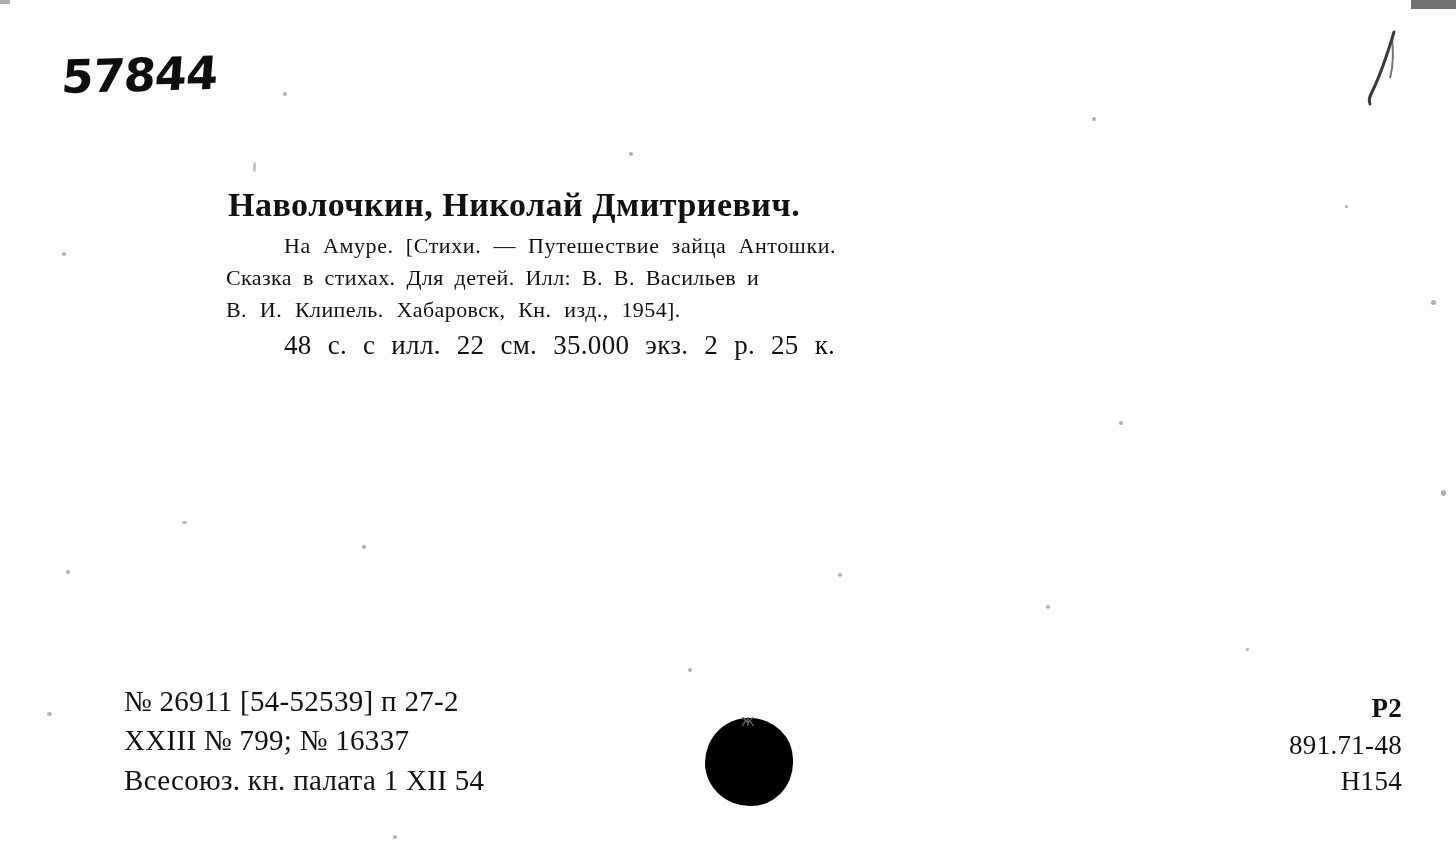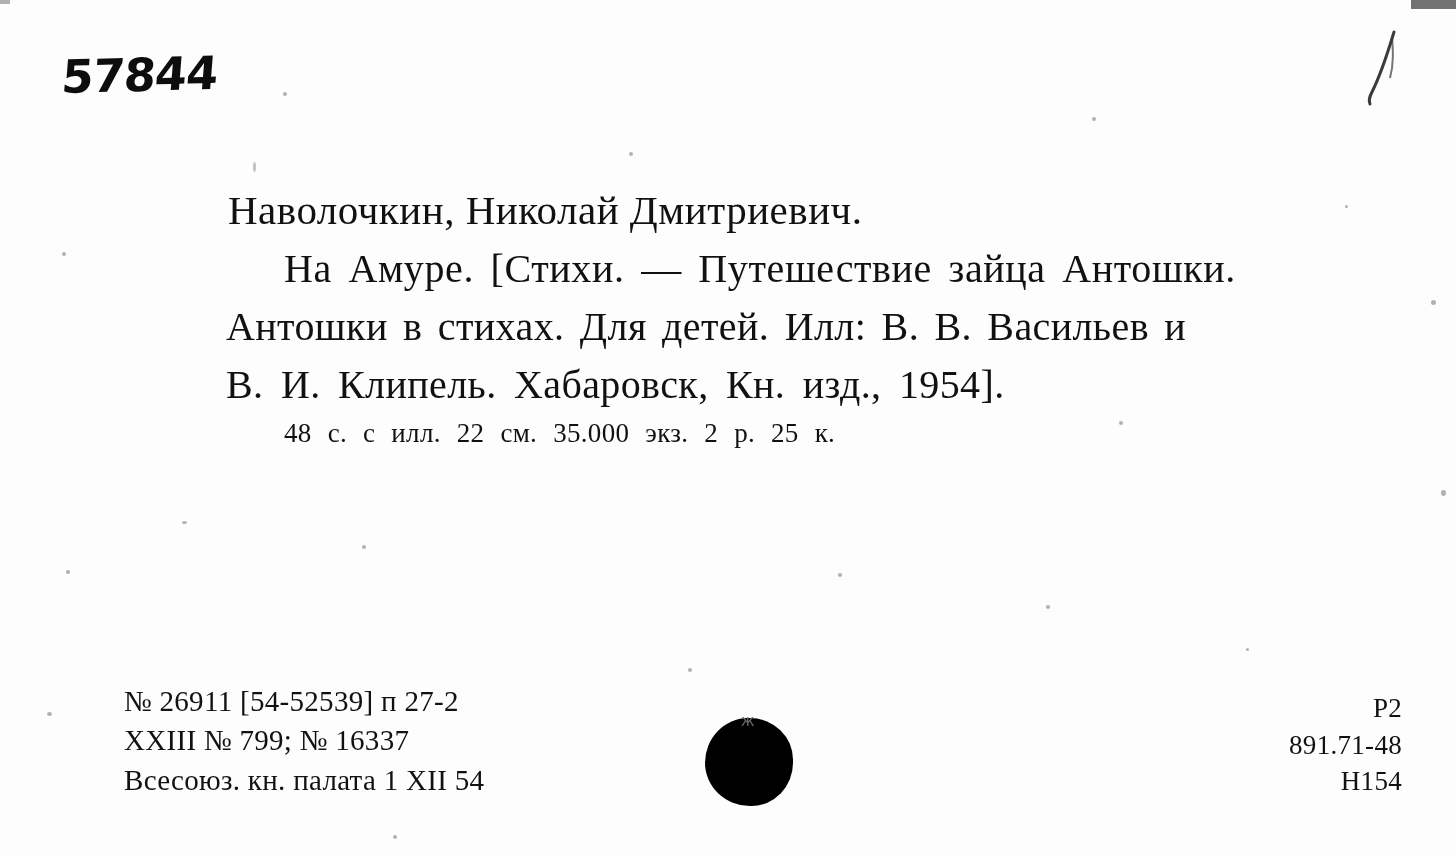--- a/index.html
+++ b/index.html
@@ -53,28 +53,28 @@
   }
 
   
   .record {
     position: absolute;
     left: 228px;
     top: 186px;
     width: 1175px;
   }
   .record .author {
-    font-weight: 400;
-    font-size: 41px;
+    font-weight: 700;
+    font-size: 34px;
     letter-spacing: 0.5px;
     margin-bottom: 6px;
     white-space: nowrap;
   }
   .record .body {
-    font-size: 40px;
+    font-size: 22px;
     line-height: 1.45;
   }
   .record .body .l1 {
     text-indent: 56px;
     letter-spacing: 0.6px;
     word-spacing: 6px;
   }
   .record .body .l2 {
     margin-left: -2px;
     letter-spacing: 0.4px;
@@ -107,21 +107,21 @@
   
   .footer-right {
     position: absolute;
     right: 54px;
     bottom: 56px;
     font-size: 27px;
     line-height: 1.36;
     text-align: right;
     letter-spacing: 0.3px;
   }
-  .footer-right .cls { font-weight: 400; margin-top: 45px; }
+  .footer-right .cls { font-weight: 700; margin-top: 45px; }
 
   
   .stamp {
     position: absolute;
     left: 705px;
     bottom: 50px;
     width: 88px;
     height: 88px;
     background: #000;
     border-radius: 50% 50% 48% 52% / 52% 48% 50% 50%;
@@ -175,21 +175,21 @@
     <svg width="40" height="80" viewBox="0 0 40 80" aria-hidden="true">
       <path d="M30 2 C24 22, 18 42, 8 62 C6 66, 4 70, 6 74" stroke="#1a1a1a" stroke-width="3" fill="none" stroke-linecap="round"></path>
       <path d="M28 6 C29 20, 30 34, 26 48" stroke="#1a1a1a" stroke-width="2" fill="none" opacity="0.7"></path>
     </svg>
   </div>
 
   <div class="record">
     <div class="author">Наволочкин, Николай Дмитриевич.</div>
     <div class="body">
       <div class="l1">На Амуре. [Стихи. — Путешествие  зайца  Антошки.</div>
-      <div class="l2">Антошки в стихах. Для детей. Илл: В. В. Васильев  и</div>
+      <div class="l2">Сказка в стихах. Для детей. Илл: В. В. Васильев  и</div>
       <div class="l3">В. И. Клипель.     Хабаровск, Кн. изд., 1954].</div>
     </div>
     <div class="collation">48 с. с илл.     22 см.      35.000 экз. 2 р. 25 к.</div>
   </div>
 
   <div class="footer-left">
     <div>№ 26911 [54-52539] п  27-2</div>
     <div>XXIII № 799; № 16337</div>
     <div>Всесоюз. кн. палата 1 XII 54</div>
   </div>

